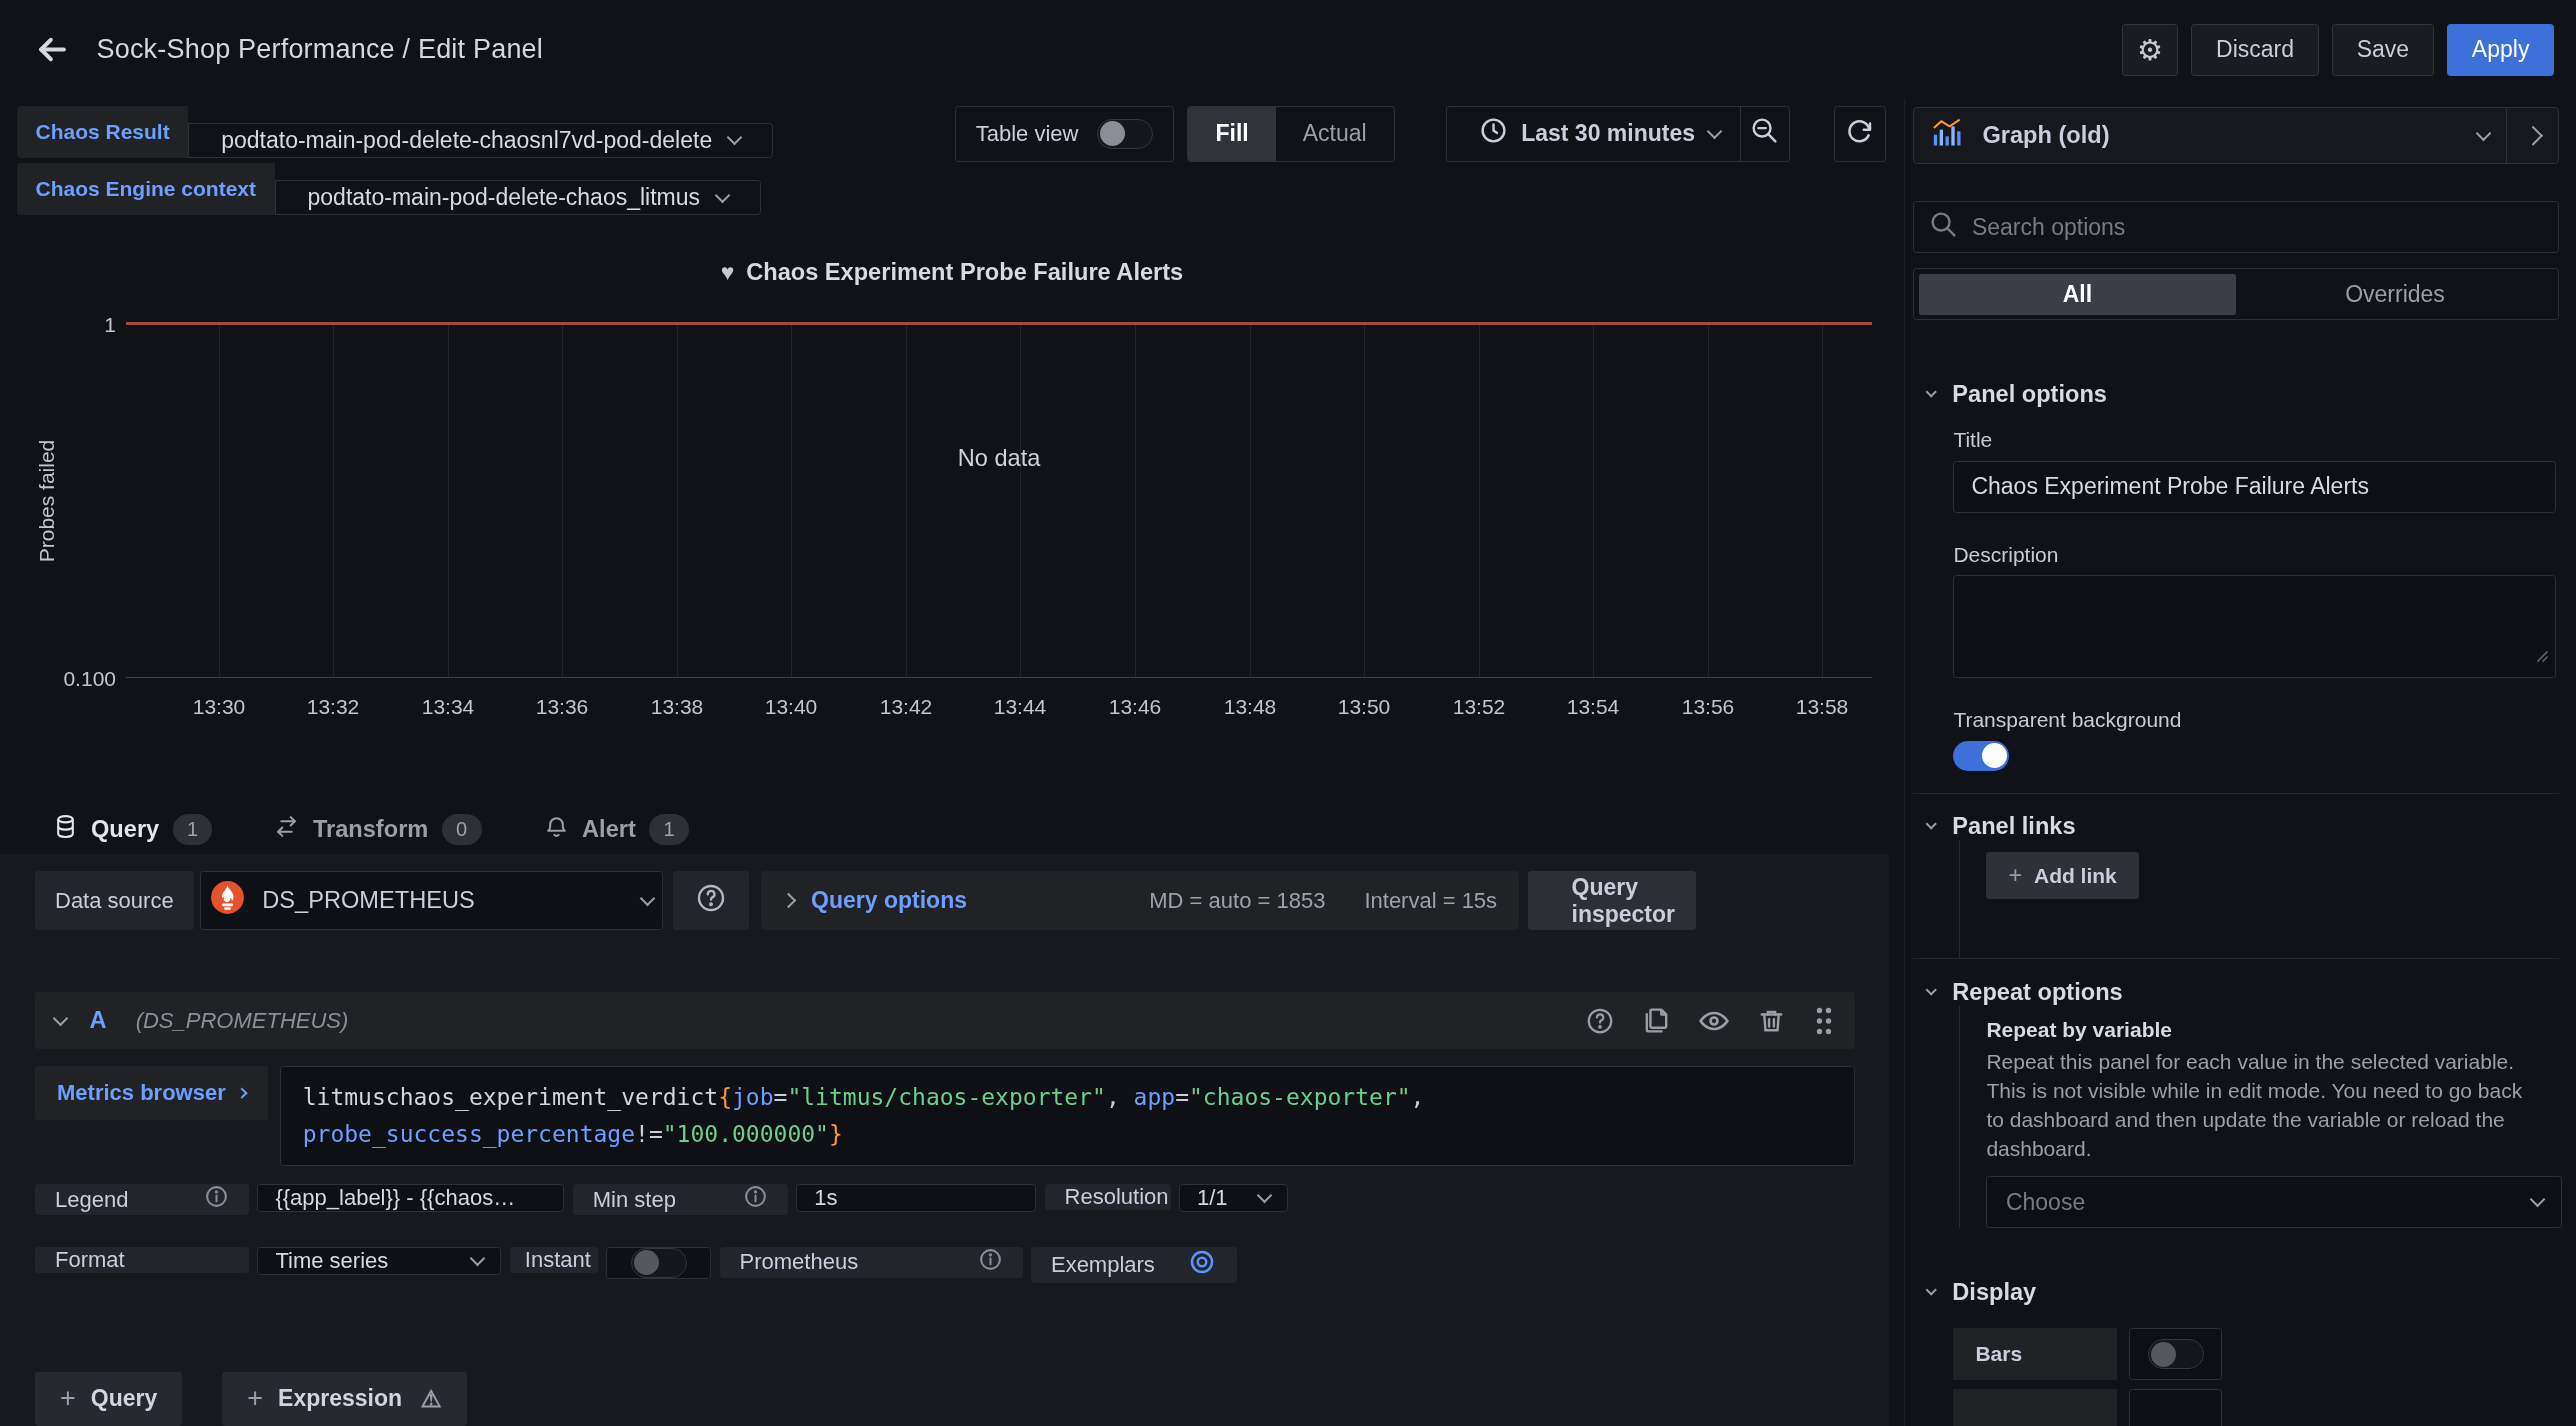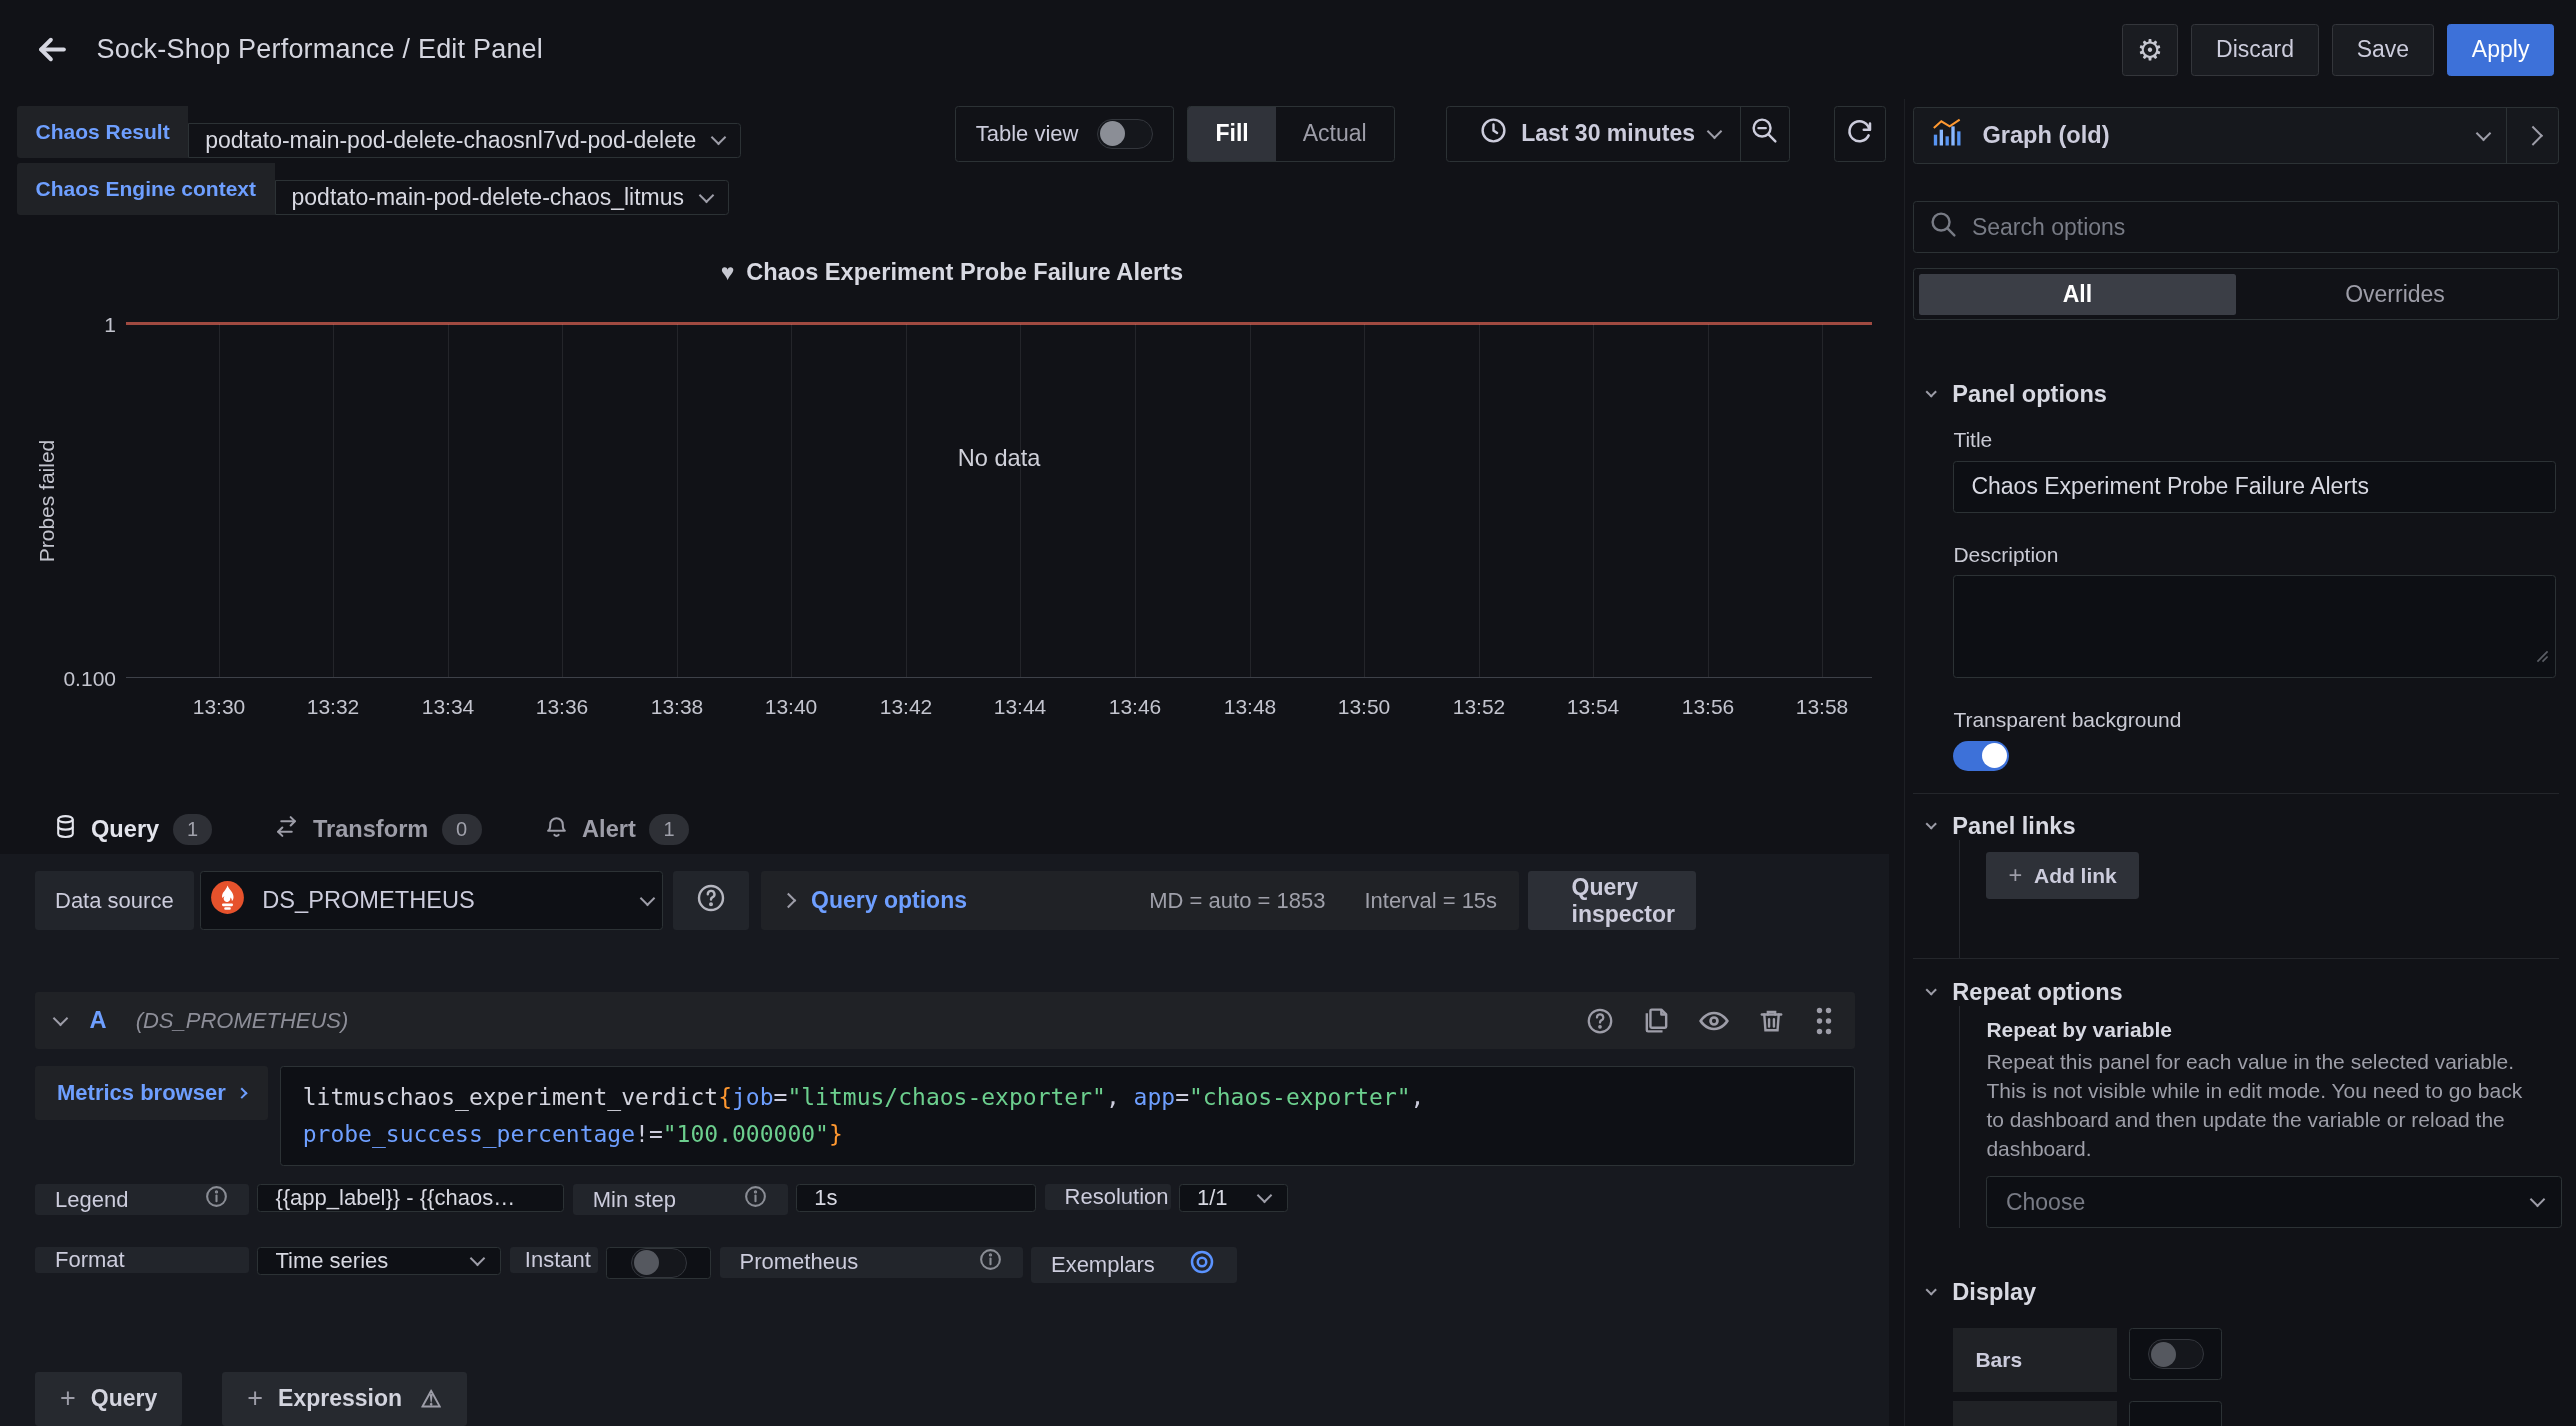--- a/index.html
+++ b/index.html
@@ -30,21 +30,21 @@
           font-size:23px;font-weight:500;color:#ccccdc;display:flex;align-items:center;justify-content:center;cursor:pointer;}
   .tb-icon-btn{width:56px;padding:0;font-size:29px;color:#c6c7d1;}
   .tb-apply{background:#3d71d9;border-color:#3d71d9;color:#fff;}
   
   #main{position:absolute;left:0;top:99px;width:1904px;height:1327px;}
   .var-row{position:absolute;left:17px;display:flex;height:52px;text-align:center;}
   .var-row.r2{top:64px;} .var-row.r1{top:6.7px;}
   .var-label{background:#202226;border-radius:3.4px 0 0 3.4px;display:flex;align-items:center;padding:0 18.5px;
              color:#6e9fff;font-weight:700;font-size:21px;}
   .var-value{border:0.8px solid #2c3235;background:#111217;border-radius:0 3.4px 3.4px 0;display:flex;align-items:center;
-             gap:17px;padding:0 16px;font-size:23px;color:#d8d9e2;cursor:pointer;margin-top:17px;}
+             gap:17px;padding:0 32px;font-size:23px;color:#d8d9e2;cursor:pointer;margin-top:17px;}
   #toolbar{position:absolute;top:6.7px;right:18.5px;display:flex;align-items:center;height:56px;}
   .tv-box{display:flex;align-items:center;gap:18.5px;padding:0 20px;height:56px;border:0.8px solid #2c3235;border-radius:3.4px;}
   .seg-box{display:flex;height:56px;border:0.8px solid #2c3235;border-radius:3.4px;margin-left:13.5px;overflow:hidden;}
   .seg{padding:0 27px;display:flex;align-items:center;font-size:23px;color:#9d9da8;cursor:pointer;}
   .seg.active{background:#30333a;color:#fff;font-weight:600;}
   .time-box{display:flex;height:56px;border:0.8px solid #2c3235;border-radius:3.4px;margin-left:51px;align-items:stretch;padding-left:12px;}
   .time-main{display:flex;align-items:center;gap:13.5px;padding:0 20px;font-weight:600;font-size:23px;cursor:pointer;}
   .time-zoom{width:49px;border-left:0.8px solid #2c3235;display:flex;align-items:center;justify-content:center;cursor:pointer;}
   .refresh-btn{width:52px;height:56px;border:0.8px solid #2c3235;border-radius:3.4px;margin-left:44px;
                display:flex;align-items:center;justify-content:center;cursor:pointer;}
@@ -136,21 +136,21 @@
   .indent{margin-left:46px;border-left:0.8px solid #26282e;padding:11.8px 0 0 26px;}
   .indent.links{padding-bottom:59px;}
   .addlink-btn{display:inline-flex;align-items:center;gap:11.8px;height:47px;padding:0 22px;background:#2e3138;
                border-radius:3.4px;font-size:21px;font-weight:600;cursor:pointer;}
   .r-label{font-size:21px;font-weight:700;color:#d8d9e2;}
   .r-desc{margin-top:5px;font-size:21px;line-height:29px;color:#9d9ea8;max-width:547px;}
   .choose{margin-top:13.5px;width:576px;height:52px;border:0.8px solid #2c3235;background:#0d0f14;border-radius:3.4px;
           display:flex;align-items:center;justify-content:space-between;padding:0 18.5px;color:#787b85;font-size:23px;cursor:pointer;}
   .sec-h.disp{margin-top:51px;}
   .bars-row{margin:22px 0 0 40px;display:flex;gap:11.8px;}
-  .bars-chip{width:164px;height:64px;background:#202226;border-radius:0;display:flex;align-items:center;
+  .bars-chip{width:164px;height:52px;background:#202226;border-radius:0;display:flex;align-items:center;
              padding:0 22px;font-weight:600;font-size:21px;}
   .tog-box{width:93px;height:52px;border:0.8px solid #2c3235;background:#0d0f14;border-radius:3.4px;
            display:flex;align-items:center;justify-content:center;}
   .sliver{margin-top:8.4px;}
 </style>
 </head>
 <body>
 
 <div id="topbar">
   <div class="back">

